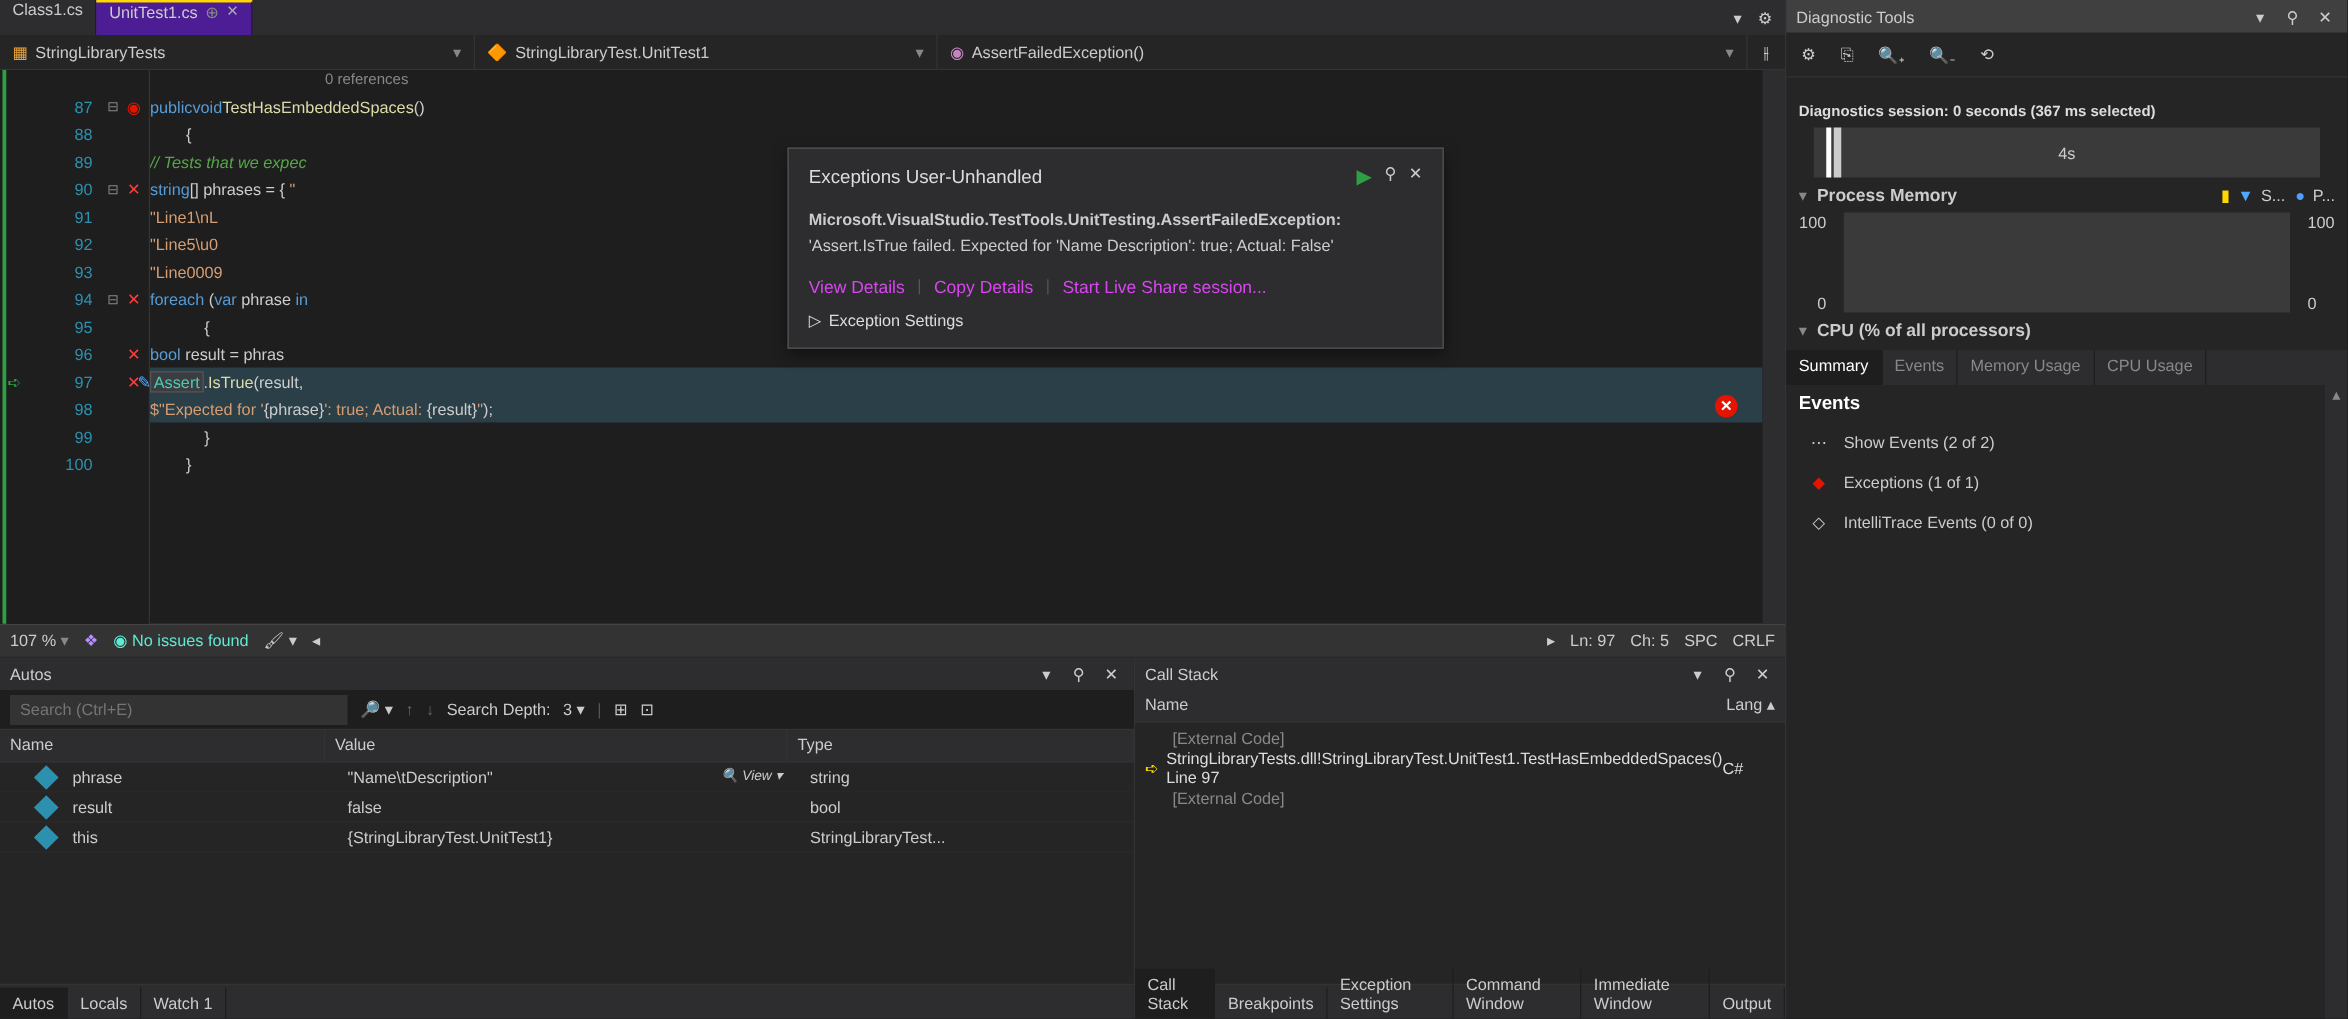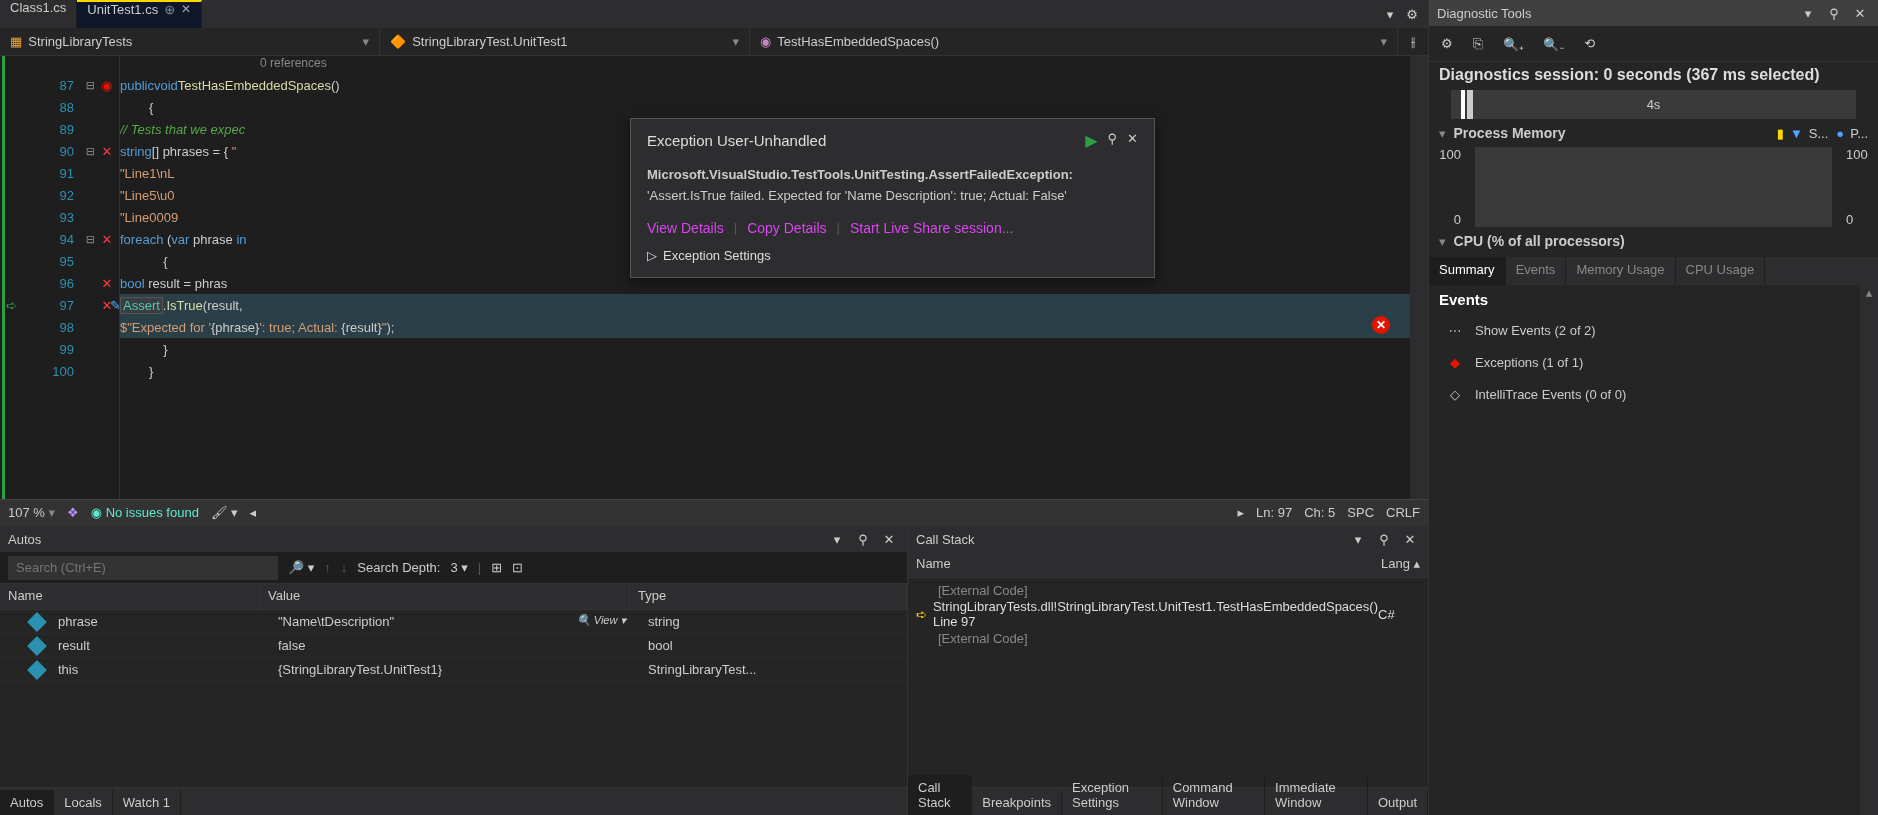--- a/index.html
+++ b/index.html
@@ -3,21 +3,21 @@
 <meta charset="utf-8">
 <style>
 * { margin:0; padding:0; box-sizing:border-box; font-family:"Segoe UI",Arial,sans-serif; font-size:13px; }
 body { background:#1e1e1e; color:#ccc; width:1878px; height:815px; overflow:hidden; display:flex; }
 .main-col { width:1428px; display:flex; flex-direction:column; height:100%; }
 .right-col { width:450px; display:flex; flex-direction:column; height:100%; border-left:1px solid #333; background:#252526; }
 
 
 .tabs { display:flex; align-items:center; background:#2d2d30; height:28px; }
 .tab { padding:0 10px; height:28px; display:flex; align-items:flex-start; gap:6px; color:#ccc; border-right:1px solid #1e1e1e; cursor:pointer; }
-.tab.active { background:#0f172a; border-top:2px solid #ffd800; }
+.tab.active { background:#4c1d95; border-top:2px solid #ffd800; }
 .tab .close { color:#aaa; font-size:12px; }
 .pin-icon { color:#888; }
 .tabs-right { margin-left:auto; display:flex; gap:2px; padding-right:6px; }
 .icon-btn { width:20px; height:20px; display:flex; align-items:center; justify-content:center; color:#ccc; cursor:pointer; }
 
 
 .crumb-bar { display:flex; height:28px; background:#252526; border-bottom:1px solid #333; align-items:center; }
 .crumb { display:flex; align-items:center; gap:6px; padding:0 10px; border-right:1px solid #333; height:100%; flex:1; }
 .crumb .arrow { margin-left:auto; color:#888; }
 
@@ -82,22 +82,22 @@
 .cs-head { display:flex; height:26px; background:#2d2d30; border-bottom:1px solid #333; }
 .cs-n { flex:1; padding:4px 8px; } .cs-l{ width:60px; padding:4px 8px; }
 .cs-row { display:flex; height:24px; align-items:center; padding-left:30px; color:#888; }
 .cs-row.active { color:#ddd; }
 .cs-row .arrow-y { color:#ffd800; margin-left:-22px; margin-right:6px; }
 
 
 .diag-title { display:flex; align-items:center; height:26px; padding:0 8px; background:#404040; }
 .diag-title .t{ flex:1; }
 .diag-tools { display:flex; height:36px; align-items:center; gap:20px; padding:0 12px; border-bottom:1px solid #333; }
-.diag-session { padding:4px 10px; font-weight:bold; color:#ddd; font-size:16px; }
-.diag-ruler { height:29px; background:#3a3a3a; margin:2px 22px; position:relative; display:flex; align-items:center; justify-content:center; color:#ccc; }
+.diag-session { padding:4px 10px; font-weight:bold; color:#ddd; font-size:12px;margin-top:16px; }
+.diag-ruler { height:40px; background:#3a3a3a; margin:2px 22px; position:relative; display:flex; align-items:center; justify-content:center; color:#ccc; }
 .mem-head { display:flex; align-items:center; padding:4px 10px; gap:8px; }
 .tri { color:#888; }
 .mem-name { flex:1; font-weight:bold; font-size:14px; }
 .leg { display:flex; gap:6px; align-items:center; }
 .leg-y{color:#ffd800;}
 .mem-chart { height:80px; margin:2px 10px; background:#3a3a3a; position:relative; }
 .diag-tabs { display:flex; height:28px; background:#2d2d30; margin-top:4px; }
 .dtab { padding:5px 10px; border-right:1px solid #1e1e1e; cursor:pointer; color:#888; }
 .dtab.active { background:#1e1e1e; color:#fff; }
 .events-pane { flex:1; overflow:auto; }
@@ -134,21 +134,21 @@
         <span>StringLibraryTests</span>
         <span class="arrow">▾</span>
     </div>
     <div class="crumb" style="flex:0 0 370px">
       <span style="color:#e8a33d">🔶</span>
         <span>StringLibraryTest.UnitTest1</span>
         <span class="arrow">▾</span>
     </div>
     <div class="crumb">
       <span style="color:#c586c0">◉</span>
-        <span>TestHasEmbeddedSpaces()</span>
+        <span>AssertFailedException()</span>
         <span class="arrow">▾</span>
     </div>
     <div style="width:30px;display:flex;align-items:center;justify-content:center">
         <span class="icon-btn">⫲</span>
       </div>
   </div>
 
   <div class="editor-wrap">
     <div class="gutter">
       <div class="green-l"></div>
@@ -180,21 +180,21 @@
       <div class="cl">            {</div>
       <div class="cl">                <span class="kw">bool</span> result = phras</div>
       <div class="cl hl-line">                <span class="assert-box"><span class="typ">Assert</span></span>.<span class="fn">IsTrue</span>(result,</div>
       <div class="cl hl-line">                            <span class="str">$"Expected for '</span>{phrase}<span class="str">': true; Actual: </span>{result}<span class="str">"</span>);</div>
       <div class="cl">            }</div>
       <div class="cl">        }</div>
       <div class="err-circle">✕</div>
 
       <div class="exc-pop">
         <div class="exc-head">
-          <div class="exc-title">Exception User-Unhandled</div>
+          <div class="exc-title">Exceptions User-Unhandled</div>
           <div class="exc-btns">
             <span class="run">▶</span>
             <span style="color:#ccc">⚲</span>
             <span style="color:#ccc">✕</span>
           </div>
         </div>
         <div class="exc-body">
           <b>Microsoft.VisualStudio.TestTools.UnitTesting.AssertFailedException:</b><span> 'Assert.IsTrue failed. Expected for 'Name   Description': true; Actual: False'</span>
         </div>
         <div class="exc-links">

